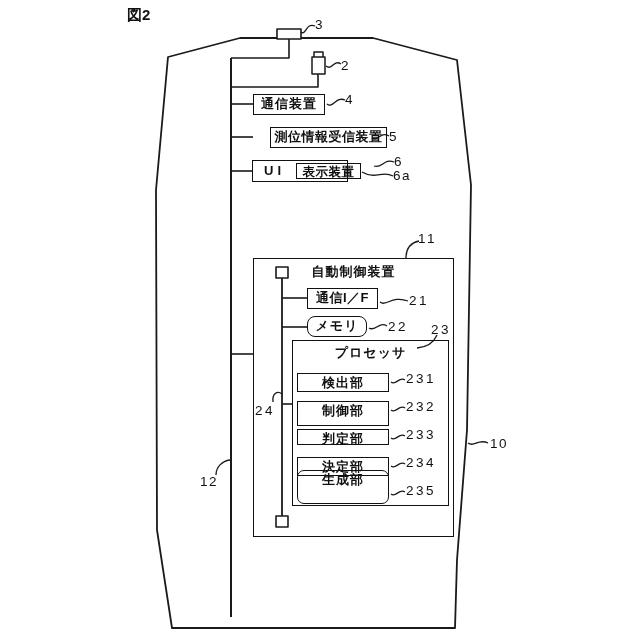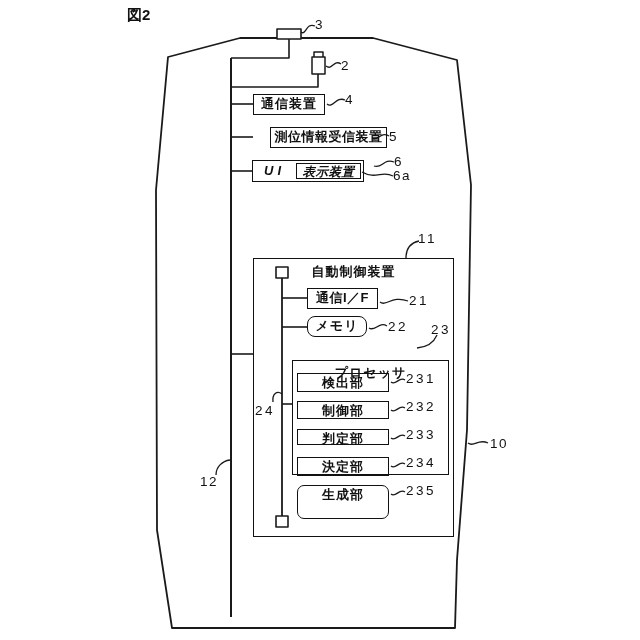--- a/index.html
+++ b/index.html
@@ -84,56 +84,56 @@
 <div class="figlabel">図2</div>
 
 <div class="box" style="left:253px;top:94px;width:72px;height:21px;">
   <span>通信装置</span>
 </div>
 
 <div class="box" style="left:270px;top:127px;width:117px;height:21px;letter-spacing:0.5px;">
   <span>測位情報受信装置</span>
 </div>
 
-<div class="box" style="left:252px;top:160px;width:112px;height:22px;justify-content:flex-start;font-style:italic;">
+<div class="box" style="left:252px;top:160px;width:96px;height:22px;justify-content:flex-start;">
   <span class="ui-text">UI</span>
   <div class="box" style="left:43px;top:2px;width:65px;height:16px;border-width:1.5px;font-size:12.5px;letter-spacing:0.5px;">
     <span>表示装置</span>
   </div>
 </div>
 
 <div class="box thickbox" style="left:253px;top:258px;width:201px;height:279px;align-items:flex-start;">
   <div class="title-top" style="top:4px;">自動制御装置</div>
 </div>
 
 <div class="box" style="left:307px;top:288px;width:71px;height:21px;letter-spacing:0.5px;">
   <span>通信I／F</span>
 </div>
 
 <div class="box" style="left:307px;top:316px;width:60px;height:21px;border-radius:8px;">
   <span>メモリ</span>
 </div>
 
-<div class="box" style="left:292px;top:360px;width:157px;height:115px;align-items:flex-start;">
+<div class="box" style="left:292px;top:340px;width:157px;height:166px;align-items:flex-start;">
   <div class="title-top" style="top:3px;">プロセッサ</div>
 </div>
 
 <div class="box" style="left:297px;top:373px;width:92px;height:19px;">
   <span>検出部</span>
 </div>
-<div class="box" style="left:297px;top:401px;width:92px;height:18px;">
+<div class="box" style="left:297px;top:401px;width:92px;height:25px;">
   <span>制御部</span>
 </div>
 <div class="box" style="left:297px;top:429px;width:92px;height:16px;">
   <span>判定部</span>
 </div>
 <div class="box" style="left:297px;top:457px;width:92px;height:19px;">
   <span>決定部</span>
 </div>
-<div class="box" style="left:297px;top:485px;width:92px;height:34px;border-radius:7px;">
+<div class="box" style="left:297px;top:470px;width:92px;height:34px;border-radius:7px;">
   <span>生成部</span>
 </div>
 
 <span class="refnum" style="left:315px;top:17px;">3</span>
 <span class="refnum" style="left:341px;top:58px;">2</span>
 <span class="refnum" style="left:345px;top:92px;">4</span>
 <span class="refnum" style="left:389px;top:129px;">5</span>
 <span class="refnum" style="left:394px;top:154px;">6</span>
 <span class="refnum" style="left:393px;top:168px;letter-spacing:1.5px;">6a</span>
 <span class="refnum" style="left:418px;top:231px;">11</span>

